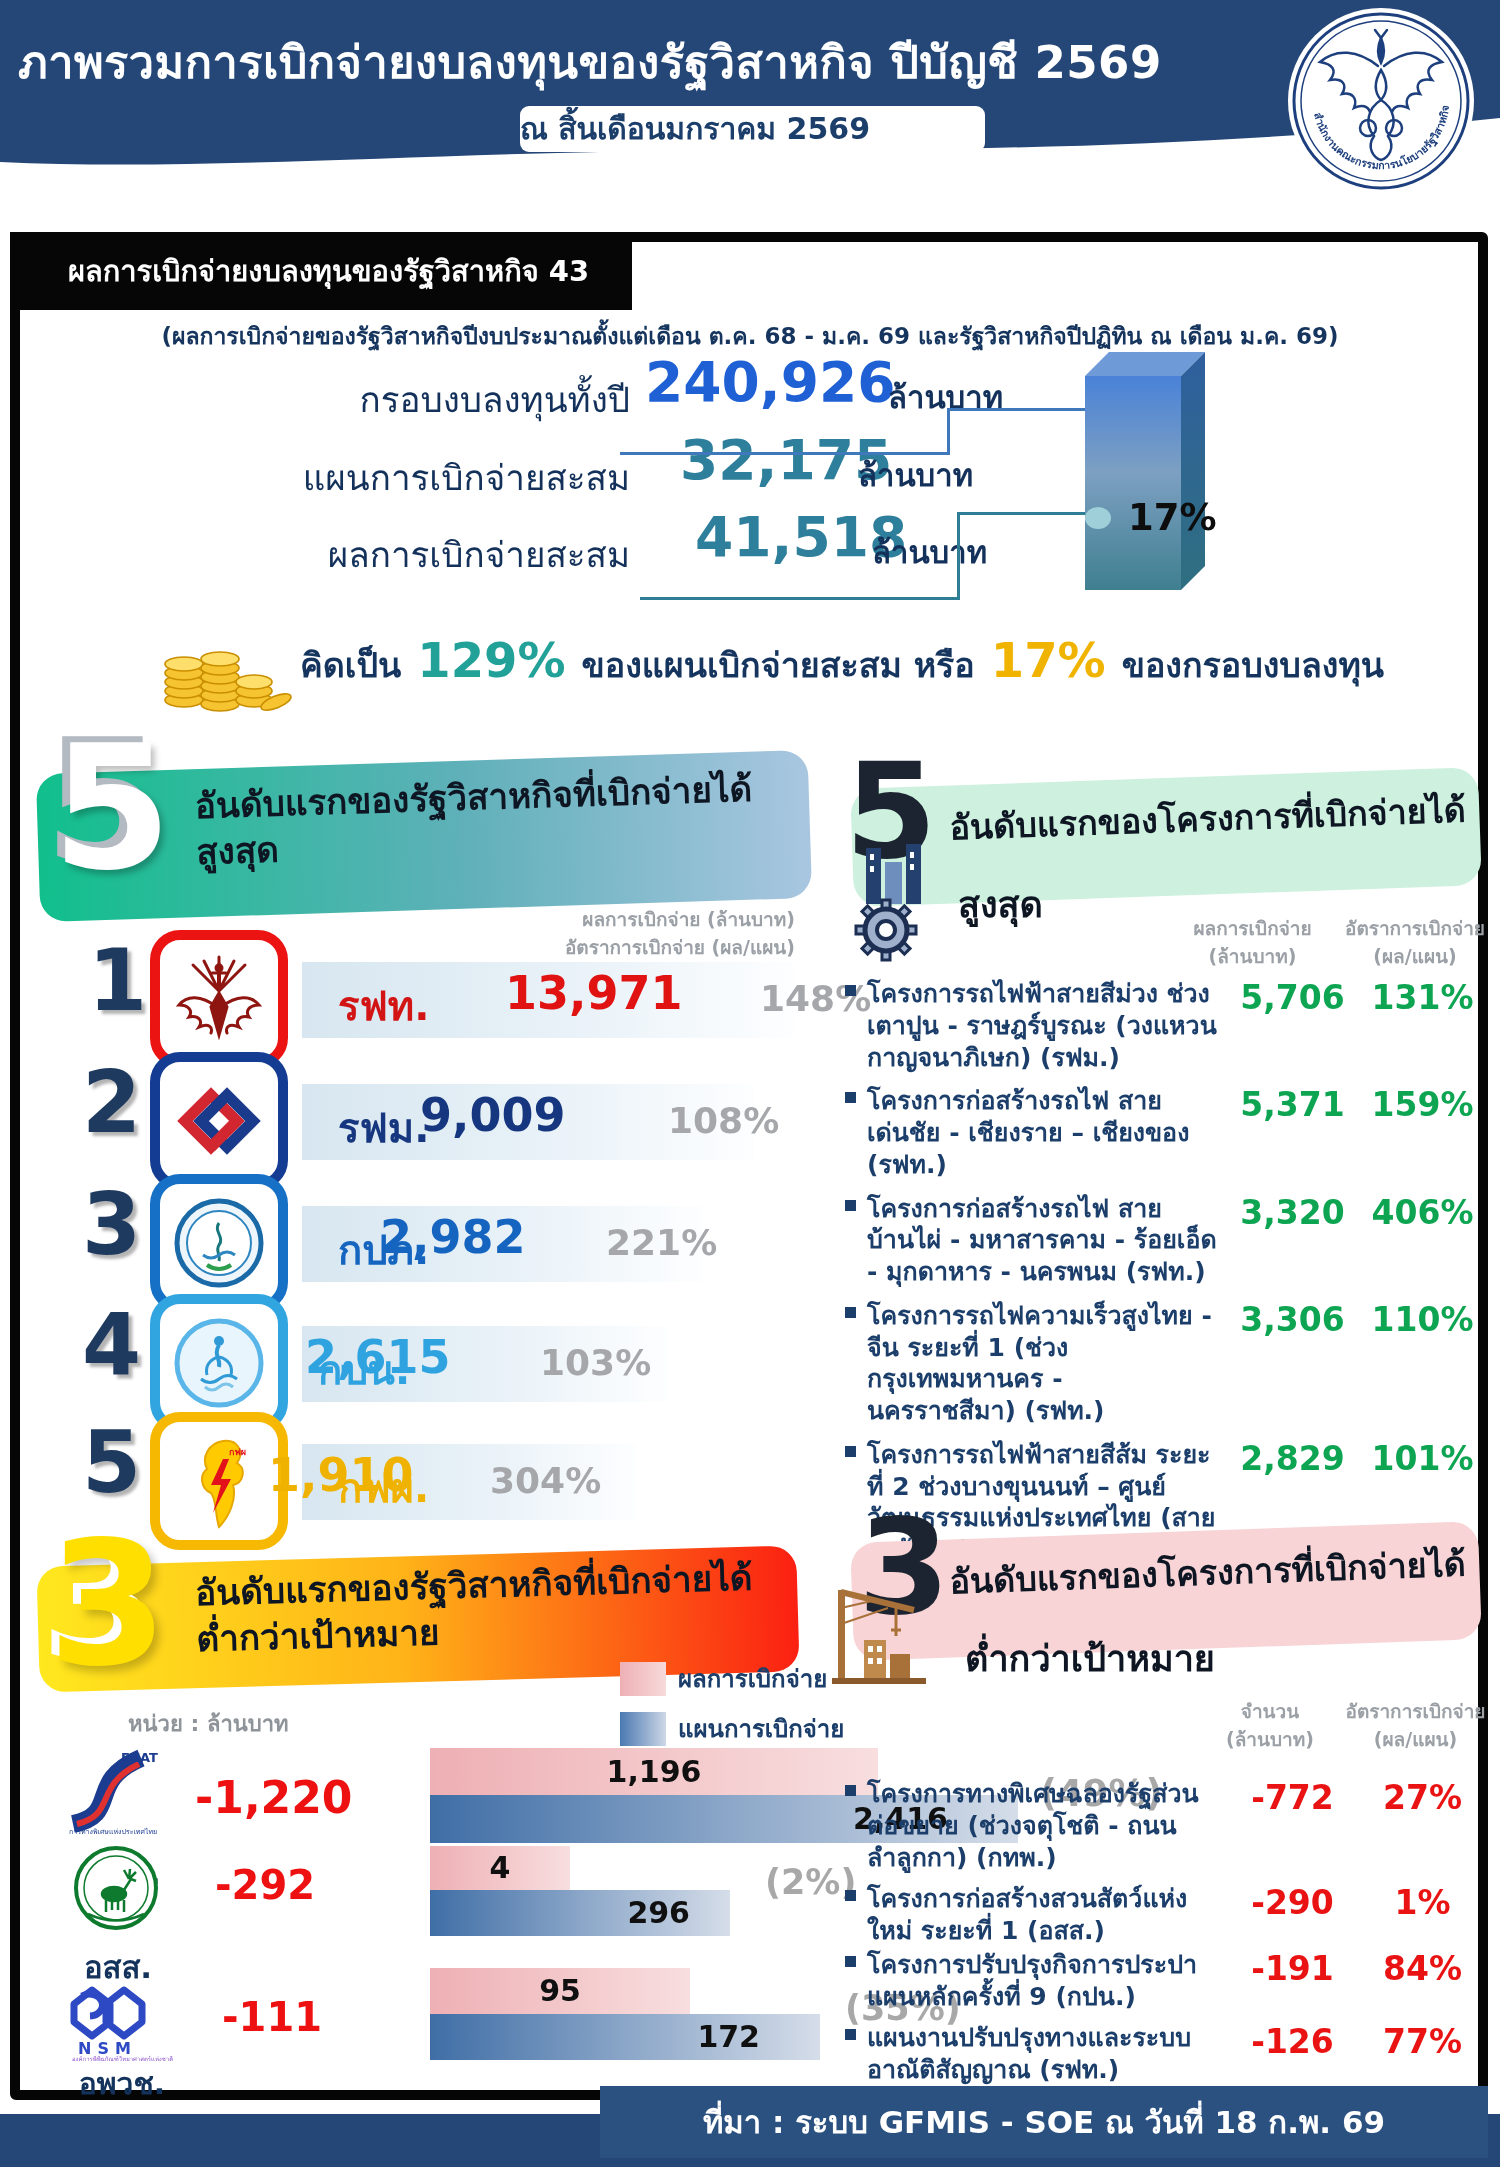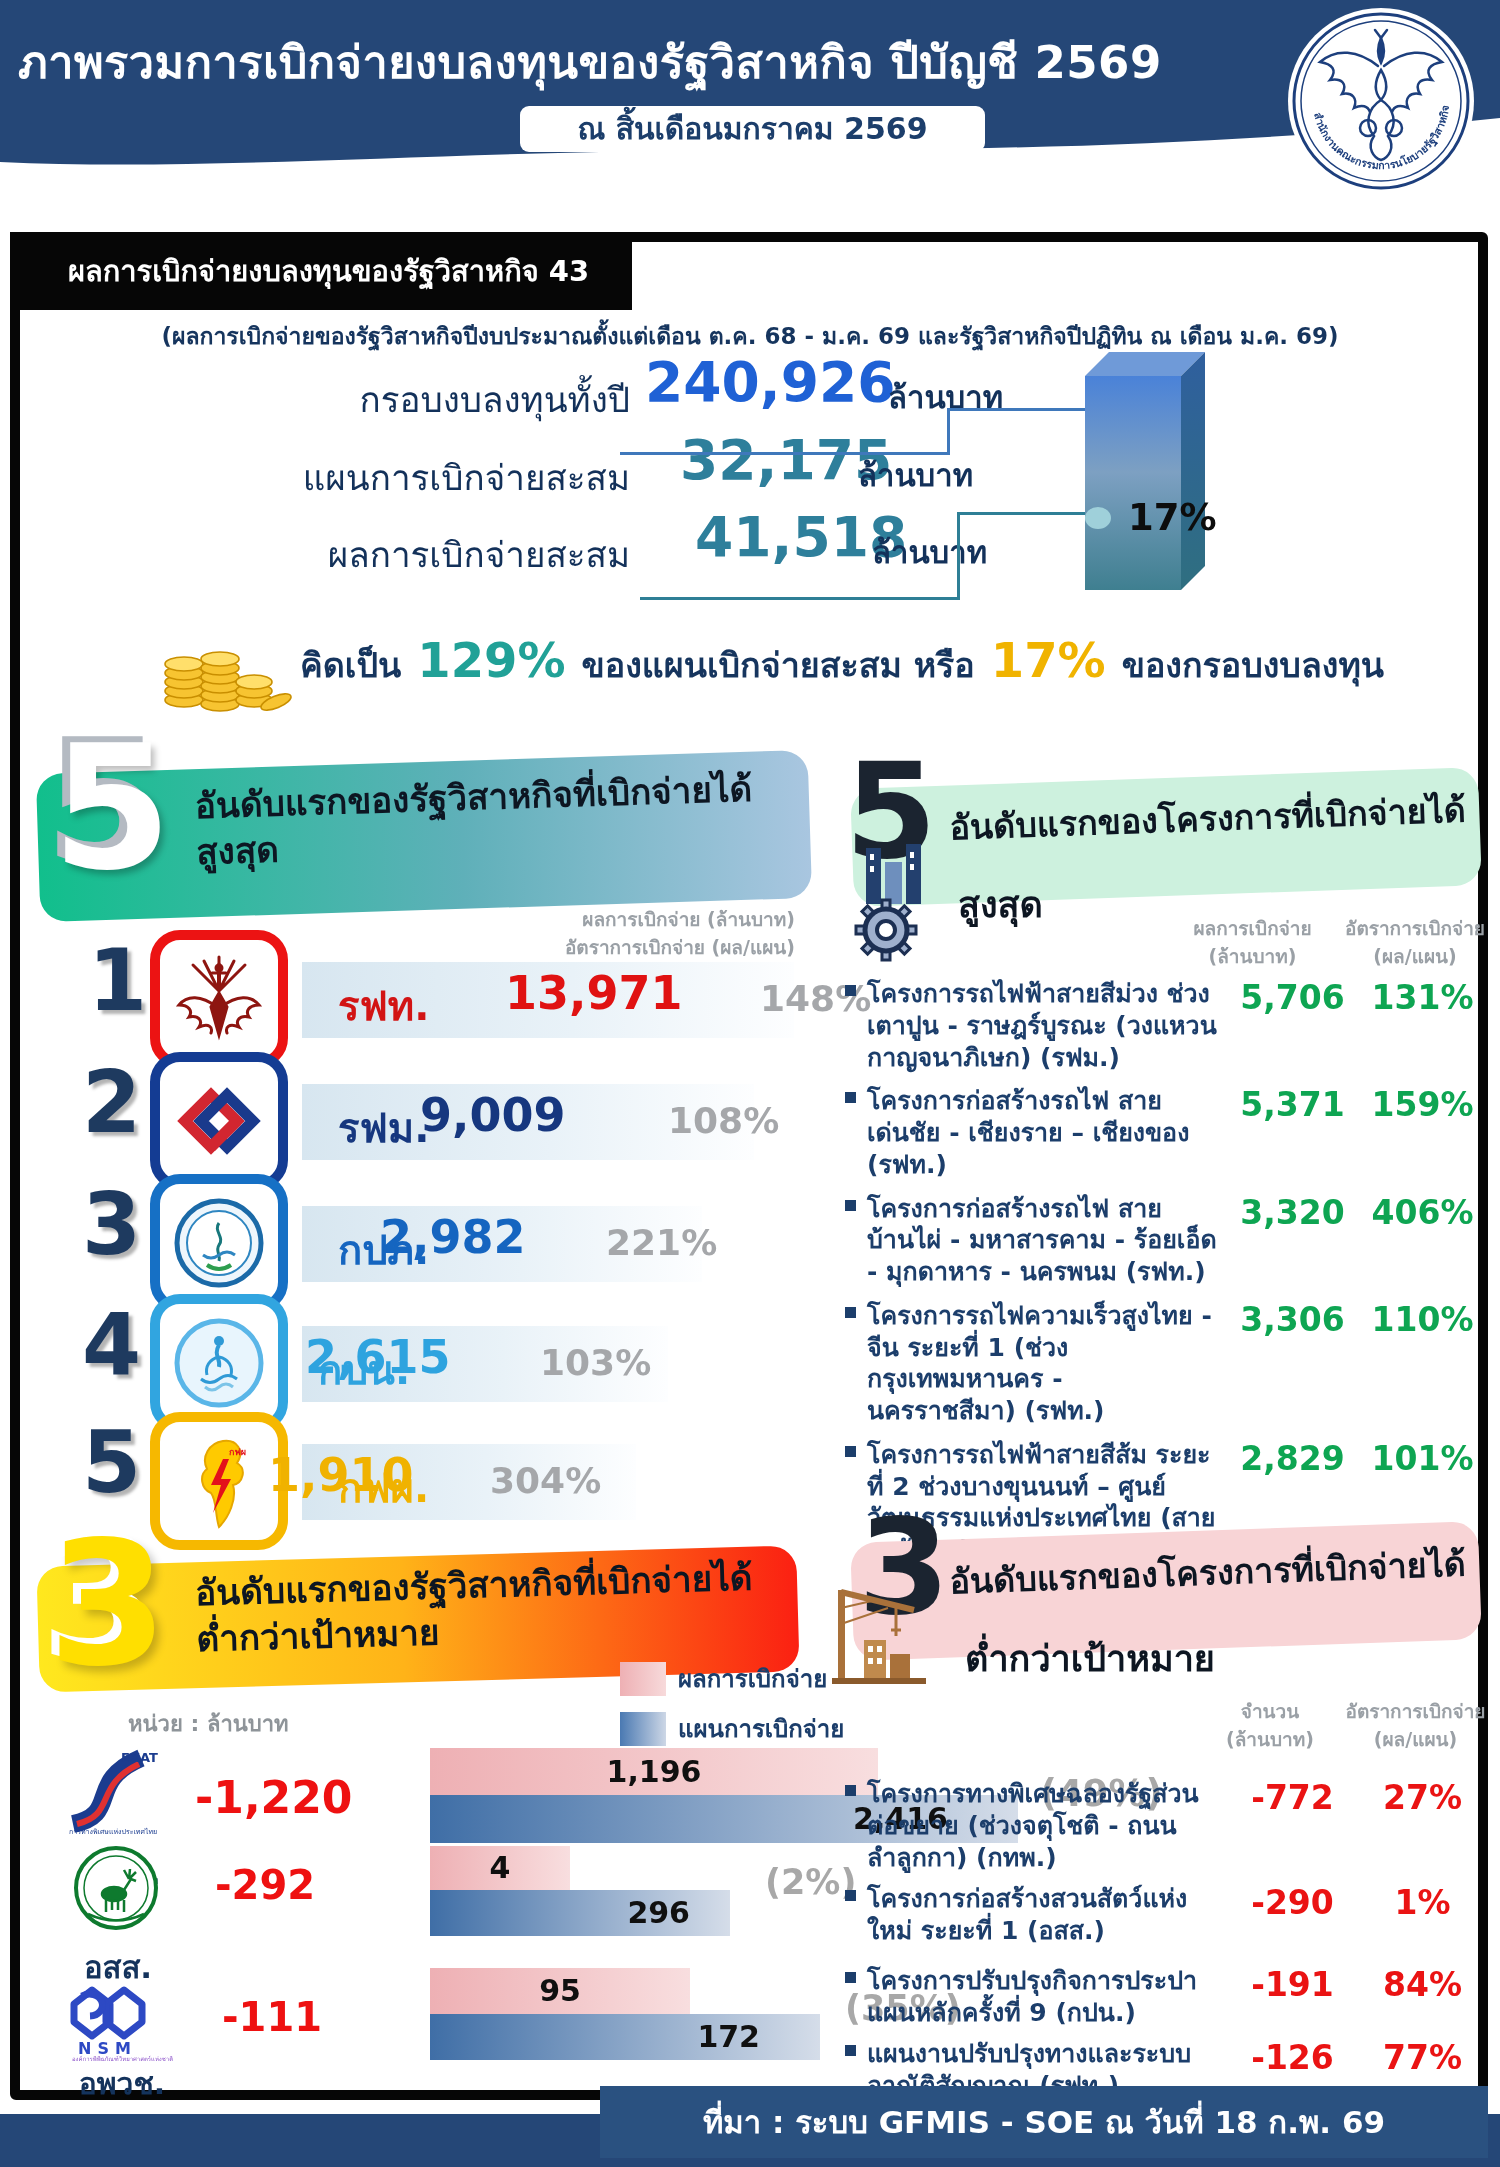--- a/index.html
+++ b/index.html
@@ -6,21 +6,21 @@
   .canvas{position:relative;width:1500px;height:2167px;background:#fff;overflow:hidden;
           font-family:"DejaVu Sans","Liberation Sans",sans-serif;color:#16355e}
   .abs{position:absolute}
   .b{font-weight:700}
   .navy{color:#16355e}
   .tac{text-align:center}
   .tar{text-align:right}
   
   .hdr-title{left:18px;top:26px;width:1260px;font-size:45px;font-weight:700;color:#fff;letter-spacing:.5px}
   .sub-pill{left:520px;top:106px;width:465px;height:46px;background:#fff;border-radius:9px;
-            font-size:30px;font-weight:700;color:#1c3e6b;text-align:center;line-height:46px}
+            font-size:30px;font-weight:700;color:#1c3e6b;text-align:left;line-height:46px}
   .logo-disc{left:1288px;top:8px;width:186px;height:186px;border-radius:50%;background:#fff}
   
   .frame{left:10px;top:232px;width:1458px;height:1848px;border:10px solid #060606;border-radius:6px;background:#fff}
   .black-tab{left:10px;top:232px;width:622px;height:78px;background:#060606;color:#fff;
              font-size:29px;font-weight:700;line-height:78px;padding-left:58px;box-sizing:border-box}
   .note{left:0;top:318px;width:1500px;text-align:center;font-size:23px;font-weight:600;color:#16355e}
   .sum-label{font-size:35px;font-weight:400;color:#13315a}
   .sum-unit{font-size:31px;font-weight:700;color:#13315a}
   .line{position:absolute}
   
@@ -408,21 +408,21 @@
     <div>อัตราการเบิกจ่าย</div>
     <div>(ผล/แผน)</div>
   </div>
 
   <div class="abs" style="left:845px;top:1778px;width:645px">
     <div class="proj redv" style="margin-bottom:10px">
       <div class="nm"><span class="bullet"></span><span>โครงการทางพิเศษฉลองรัฐส่วนต่อขยาย (ช่วงจตุโชติ - ถนนลำลูกกา) (กทพ.)</span></div>
       <div class="pv">-772</div>
       <div class="pp">27%</div>
     </div>
-    <div class="proj redv" style="margin-bottom:18px">
+    <div class="proj redv" style="margin-bottom:2px">
       <div class="nm"><span class="bullet"></span><span>โครงการก่อสร้างสวนสัตว์แห่งใหม่ ระยะที่ 1 (อสส.)</span></div>
       <div class="pv">-290</div>
       <div class="pp">1%</div>
     </div>
     <div class="proj redv" style="margin-bottom:10px">
       <div class="nm"><span class="bullet"></span><span>โครงการปรับปรุงกิจการประปาแผนหลักครั้งที่ 9 (กปน.)</span></div>
       <div class="pv">-191</div>
       <div class="pp">84%</div>
     </div>
     <div class="proj redv">

